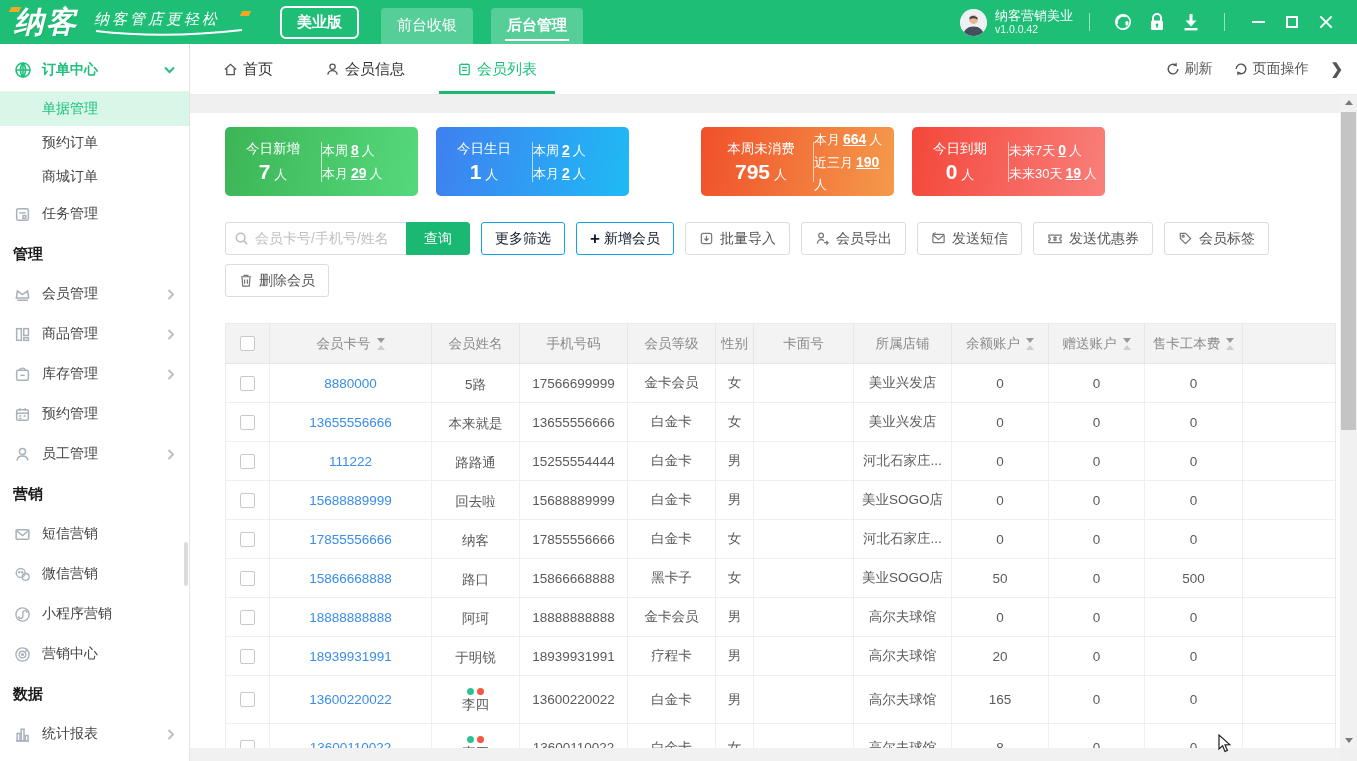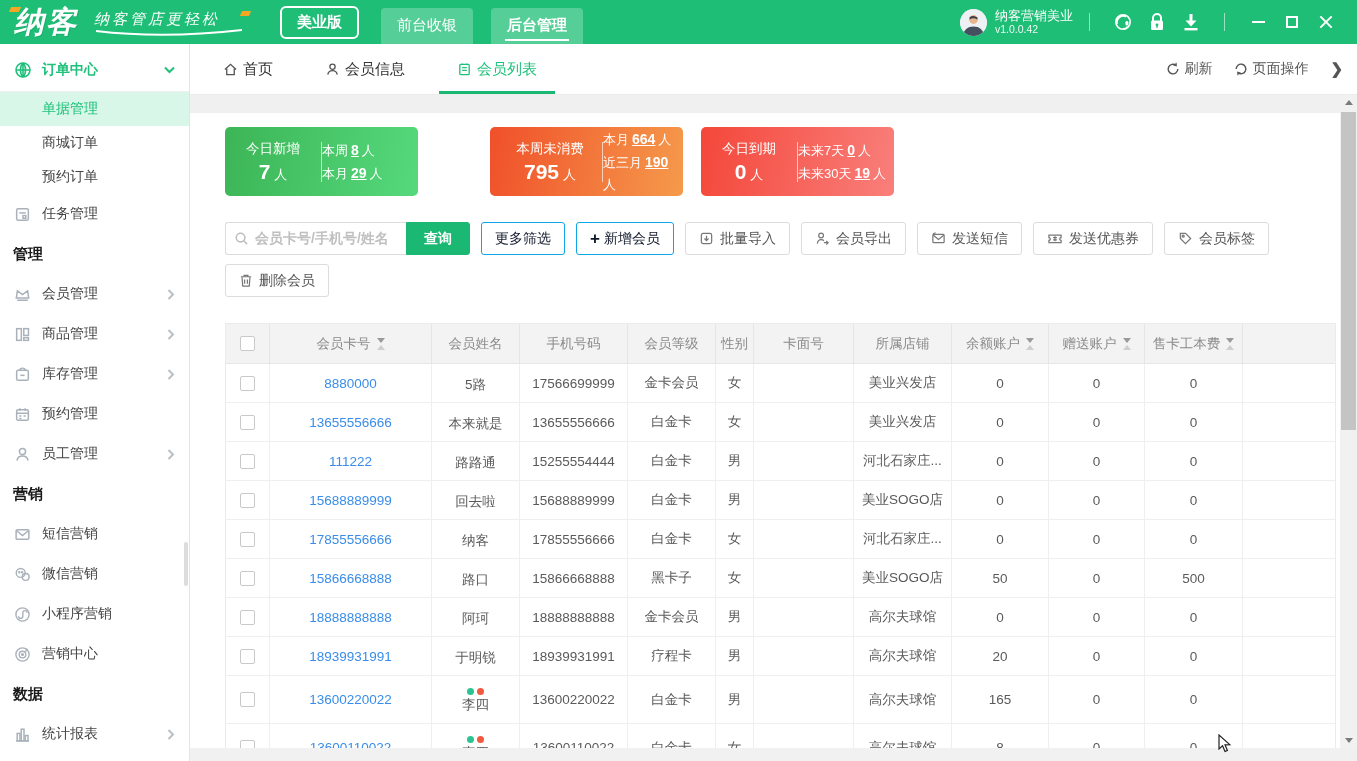--- a/index.html
+++ b/index.html
@@ -72,21 +72,21 @@
   .card-left { width:96px; text-align:center; }
   .card-title { font-size:13.5px; }
   .card-value { font-size:21px; font-weight:bold; margin-top:2px; }
   .card-unit { font-size:13px; font-weight:normal; margin-left:4px; }
   .card-divider { width:1px; height:40px; background:rgba(255,255,255,.65); }
   .card-right { flex:1; text-align:left; font-size:13px; line-height:22px; }
   .cr-val { font-weight:bold; text-decoration:underline; font-size:14px; margin:0 3px; }
 
   
   .toolbar { display:flex; align-items:center; margin:26px 0 0 35px; }
-  .search-group { display:flex;font-weight:bold; }
+  .search-group { display:flex; }
   .search-input { width:181px; height:33px; border:1px solid #dcdcdc; border-right:none; border-radius:3px 0 0 3px; display:flex; align-items:center; padding:0 8px; color:#bbb; gap:6px; background:#fff; }
   .search-ph { font-size:14px; color:#c0c0c0; }
   .btn { height:33px; display:flex; align-items:center; gap:6px; padding:0 13px; font-size:14px; border-radius:3px; cursor:pointer; white-space:nowrap; background:#fff; }
   .btn-primary { background:#1ab872; color:#fff; border:1px solid #1ab872; border-radius:0 3px 3px 0; padding:0 17px; }
   .btn-green { border:1px solid #0ea5e9; color:#0f172a; margin-left:11px; }
   .btn-gray { border:1px solid #dcdcdc; color:#555; margin-left:11px; }
   .btn-gray .b-icon { color:#777; }
   .btn .plus { font-size:17px; font-weight:bold; margin-right:-2px; }
   .toolbar2 { margin:9px 0 0 35px; display:flex; }
   .toolbar2 .btn-gray { margin-left:0; }
@@ -211,24 +211,24 @@
     <span class="s-arrow">
         <svg width="11" height="8" viewBox="0 0 11 8" fill="none" stroke="currentColor" stroke-width="2">
           <path d="M1 1.5 L5.5 6 L10 1.5"></path>
         </svg>
       </span>
   </div>
   <div class="side-item side-child active">
       <span class="s-label">单据管理</span>
     </div>
   <div class="side-item side-child">
+      <span class="s-label">预约订单</span>
+    </div>
+  <div class="side-item side-child">
       <span class="s-label">商城订单</span>
-    </div>
-  <div class="side-item side-child">
-      <span class="s-label">预约订单</span>
     </div>
   <div class="side-item">
     <span class="s-icon">
         <svg width="17" height="17" viewBox="0 0 16 16" fill="none" stroke="currentColor" stroke-width="1.4">
           <rect x="2.5" y="2.5" width="11" height="11" rx="1.5"></rect>
           <path d="M5 6.5 H11"></path>
           <rect x="8.5" y="9" width="2.6" height="2.6"></rect>
         </svg>
       </span>
     <span class="s-label">任务管理</span>
@@ -422,20 +422,31 @@
     <div class="cards">
       <div class="card" style="background: linear-gradient(100deg, rgb(60, 181, 86), rgb(85, 217, 124));">
         <div class="card-left">
           <div class="card-title">今日新增</div>
           <div class="card-value"><span>7</span><span class="card-unit">人</span></div>
         </div>
         <div class="card-divider"></div>
         <div class="card-right">
           <div><span>本周</span><span class="cr-val">8</span><span>人</span></div>
           <div><span>本月</span><span class="cr-val">29</span><span>人</span></div>
+        </div>
+      </div>
+      <div class="card" style="background: linear-gradient(100deg, rgb(63, 128, 240), rgb(31, 186, 245));">
+        <div class="card-left">
+          <div class="card-title">今日生日</div>
+          <div class="card-value"><span>1</span><span class="card-unit">人</span></div>
+        </div>
+        <div class="card-divider"></div>
+        <div class="card-right">
+          <div><span>本周</span><span class="cr-val">2</span><span>人</span></div>
+          <div><span>本月</span><span class="cr-val">2</span><span>人</span></div>
         </div>
       </div>
       <div class="card gap-big" style="background: linear-gradient(100deg, rgb(240, 80, 42), rgb(245, 154, 75)); padding-left: 8px;">
         <div class="card-left" style="width:104px;">
           <div class="card-title">本周未消费</div>
           <div class="card-value"><span>795</span><span class="card-unit">人</span></div>
         </div>
         <div class="card-divider"></div>
         <div class="card-right">
           <div><span>本月</span><span class="cr-val">664</span><span>人</span></div>

